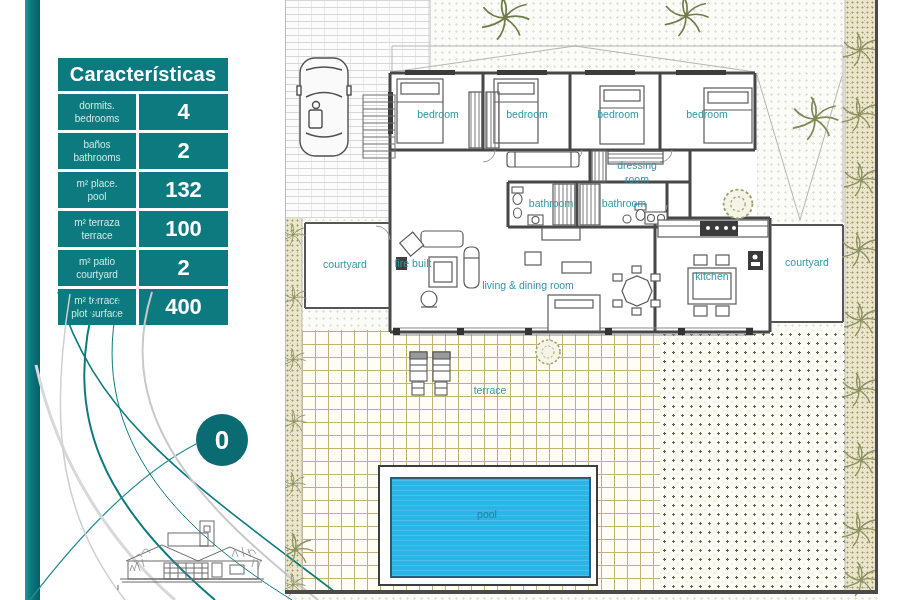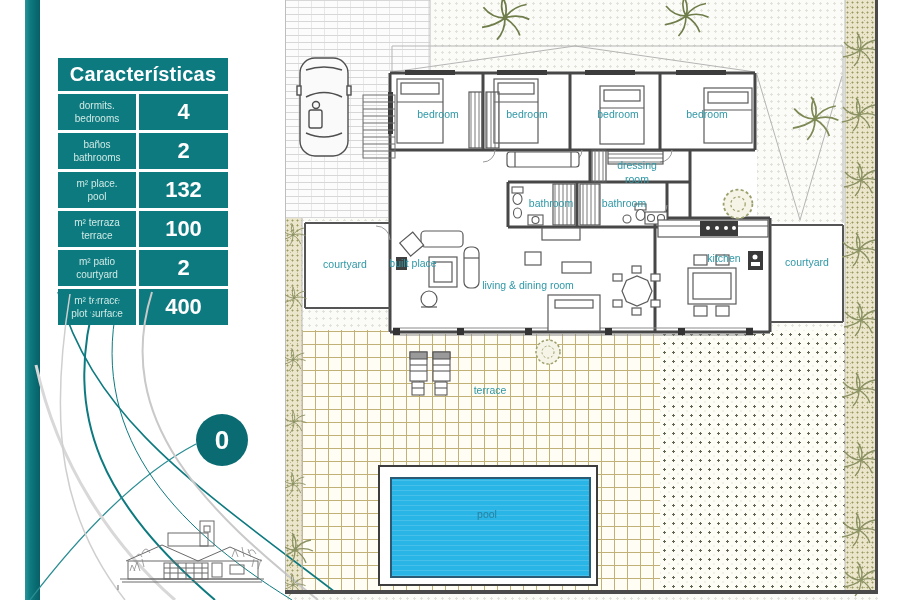--- a/index.html
+++ b/index.html
@@ -367,20 +367,20 @@
 
     <div class="lbl" style="left:153px;top:114px;">bedroom</div>
     <div class="lbl" style="left:242px;top:114px;">bedroom</div>
     <div class="lbl" style="left:333px;top:114px;">bedroom</div>
     <div class="lbl" style="left:422px;top:114px;">bedroom</div>
     <div class="lbl wrap" style="left:352px;top:172px;">dressing room</div>
     <div class="lbl" style="left:266px;top:203px;">bathroom</div>
     <div class="lbl" style="left:339px;top:203px;">bathroom</div>
     <div class="lbl" style="left:60px;top:264px;">courtyard</div>
     <div class="lbl" style="left:522px;top:262px;">courtyard</div>
-    <div class="lbl" style="left:128px;top:263px;">built place</div>
+    <div class="lbl" style="left:128px;top:263px;">fire built</div>
     <div class="lbl" style="left:243px;top:285px;">living &amp; dining room</div>
-    <div class="lbl" style="left:427px;top:258px;margin-left:12px;">kitchen</div>
+    <div class="lbl" style="left:427px;top:276px;">kitchen</div>
     <div class="lbl" style="left:205px;top:390px;">terrace</div>
     <div class="lbl" style="left:202px;top:514px;color:#2782a0;">pool</div>
   </div>
 
 </div>
 
 </body></html>

